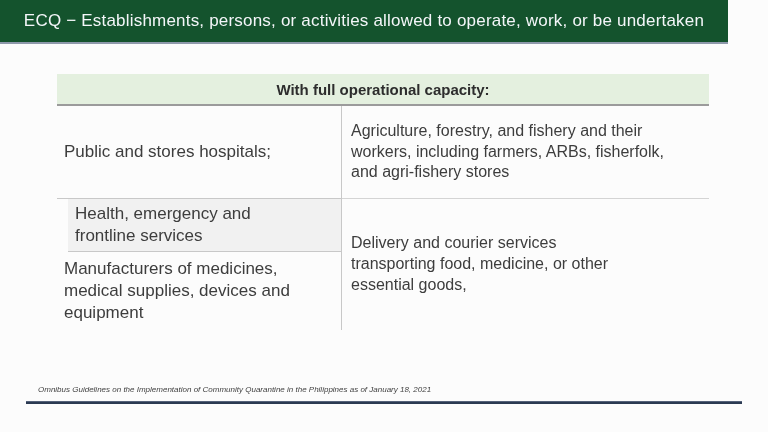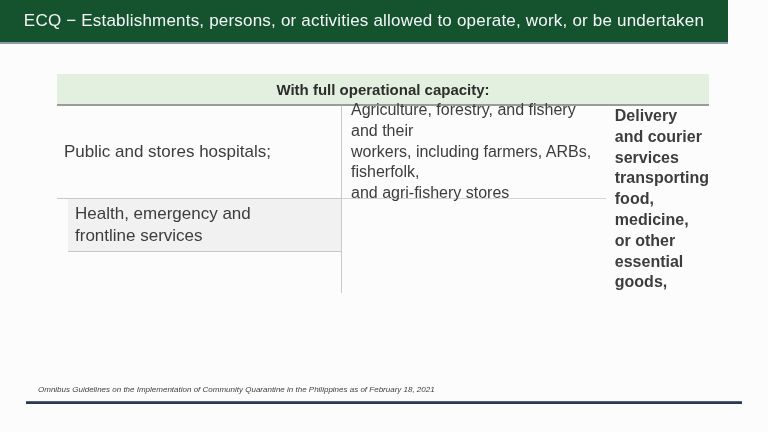--- a/index.html
+++ b/index.html
@@ -55,41 +55,41 @@
   .tbody { display: flex; align-items: stretch; }
   .col-left {
     width: 285px;
     border-right: 1.5px solid #c8c8c8;
     display: flex;
     flex-direction: column;
   }
   .col-right {
     flex: 1;
     display: flex;
-    flex-direction: row;
+    flex-direction: column;
   }
   .cell {
     display: flex;
     align-items: center;
     white-space: pre-line;
     line-height: 1.3;
   }
   .col-left .cell { padding-left: 7px; font-size: 17px; }
   .col-right .cell { padding-left: 9px; font-size: 16px; }
 
   .cell-hospitals { height: 93px; border-bottom: 1px solid #c8c8c8; }
   .cell-health {
     height: 53px;
     background: #f1f1f1;
     border-bottom: 1px solid #c8c8c8;
     margin-left: 11px;
   }
   .cell-manufacturers { height: 78px; }
   .cell-agriculture { height: 93px; border-bottom: 1px solid #d4d4d4; }
-  .cell-delivery { flex: 1; font-weight: bold; }
+  .cell-delivery { flex: 1; }
 
   
   .source-note {
     position: absolute;
     left: 38px;
     top: 385px;
     font-size: 8px;
     font-style: italic;
     color: #3f3f3f;
     white-space: nowrap;
@@ -113,29 +113,32 @@
     <span class="title-text">ECQ − Establishments, persons, or activities allowed to operate, work, or be undertaken</span>
   </div>
 
   <div class="cap-table">
     <div class="thead">With full operational capacity:</div>
     <div class="tbody">
       <div class="col-left">
         <div class="cell cell-hospitals">Public and stores hospitals;</div>
         <div class="cell cell-health">Health, emergency and
 frontline services</div>
+        <div class="cell cell-manufacturers">Manufacturers of medicines,
+medical supplies, devices and
+equipment</div>
       </div>
       <div class="col-right">
         <div class="cell cell-agriculture">Agriculture, forestry, and fishery and their
 workers, including farmers, ARBs, fisherfolk,
 and agri-fishery stores</div>
         <div class="cell cell-delivery">Delivery and courier services
 transporting food, medicine, or other
 essential goods,</div>
       </div>
     </div>
   </div>
 
-  <div class="source-note">Omnibus Guidelines on the Implementation of Community Quarantine in the Philippines as of February 18, 2021</div>
+  <div class="source-note">Omnibus Guidelines on the Implementation of Community Quarantine in the Philippines as of January 18, 2021</div>
 
   <div class="footer-rule"></div>
 
 </div>
 
 </body></html>

